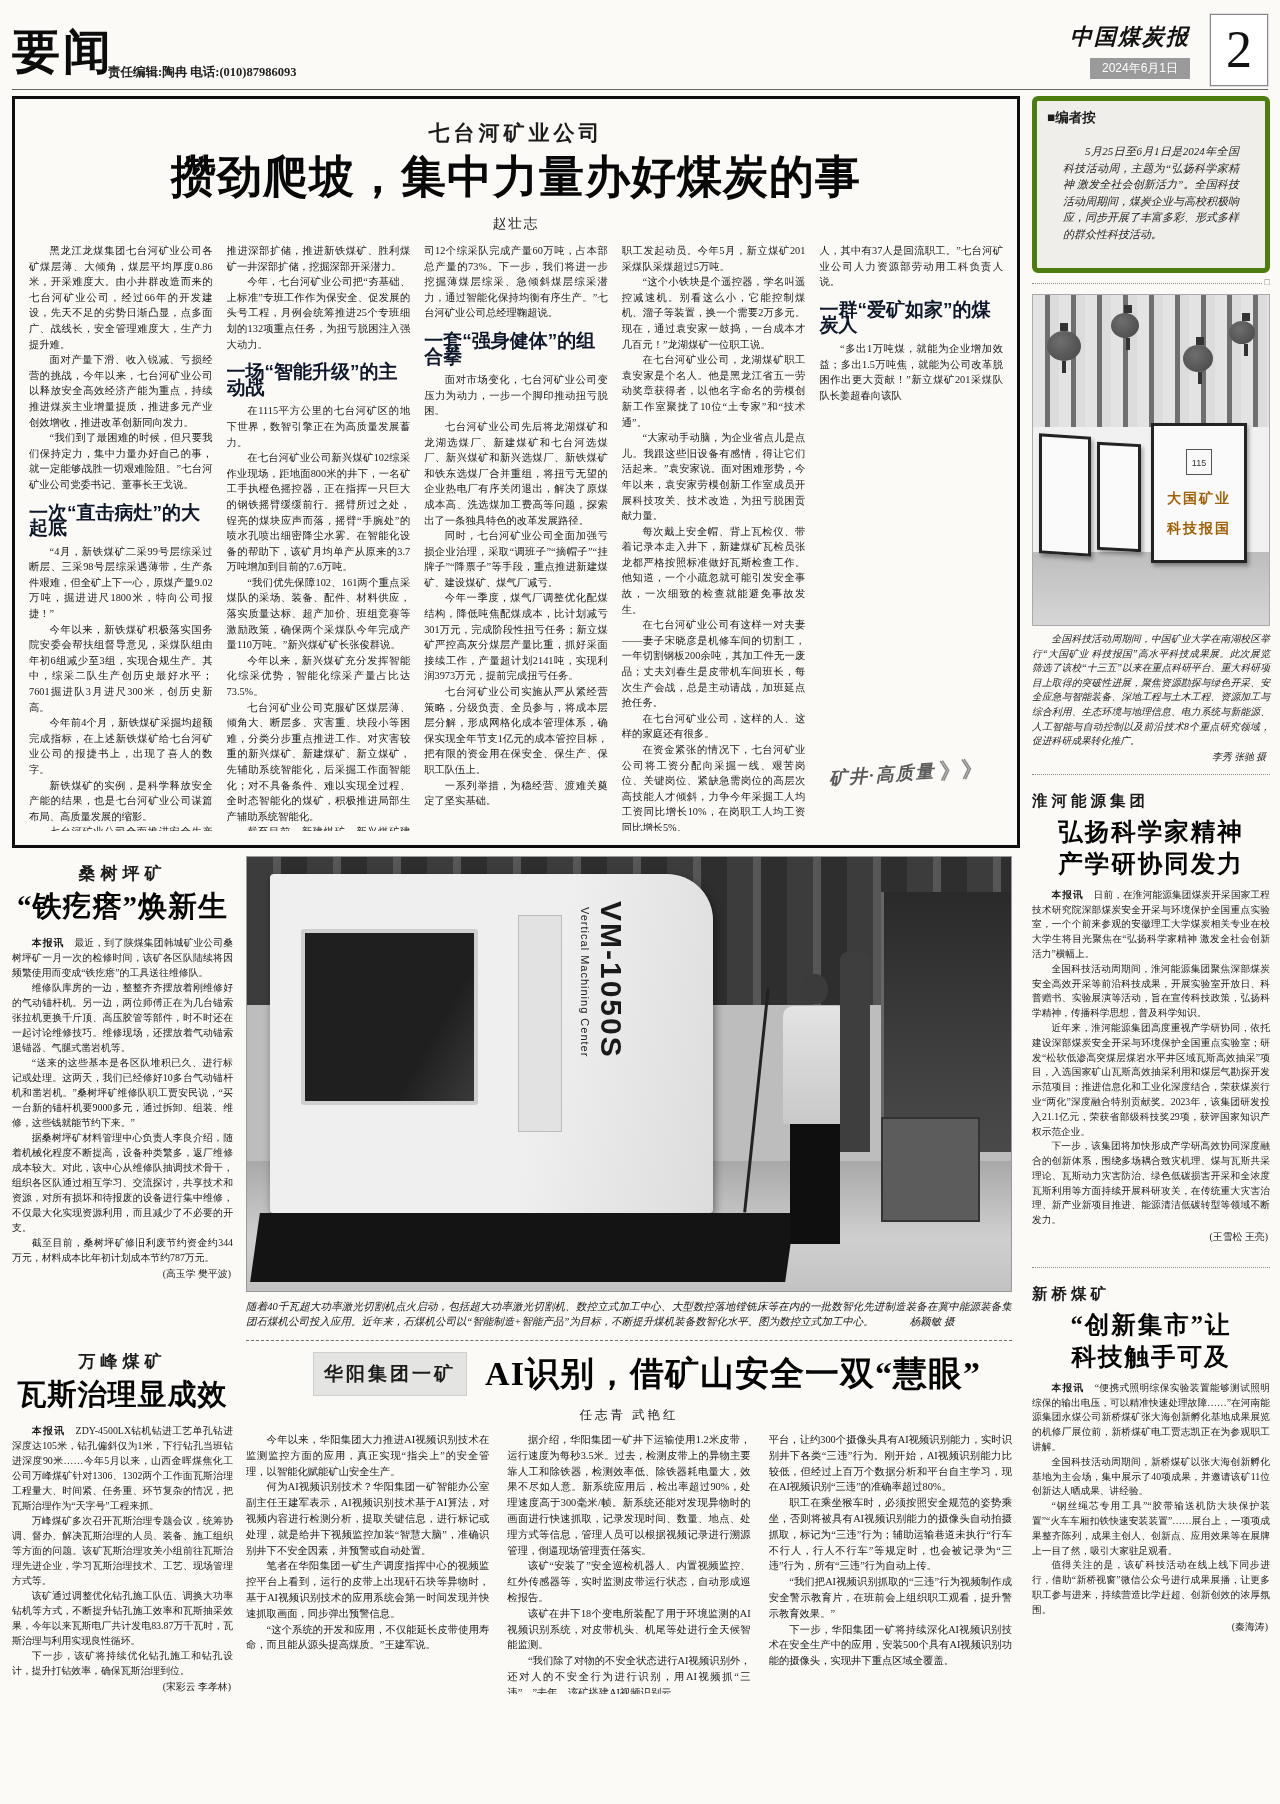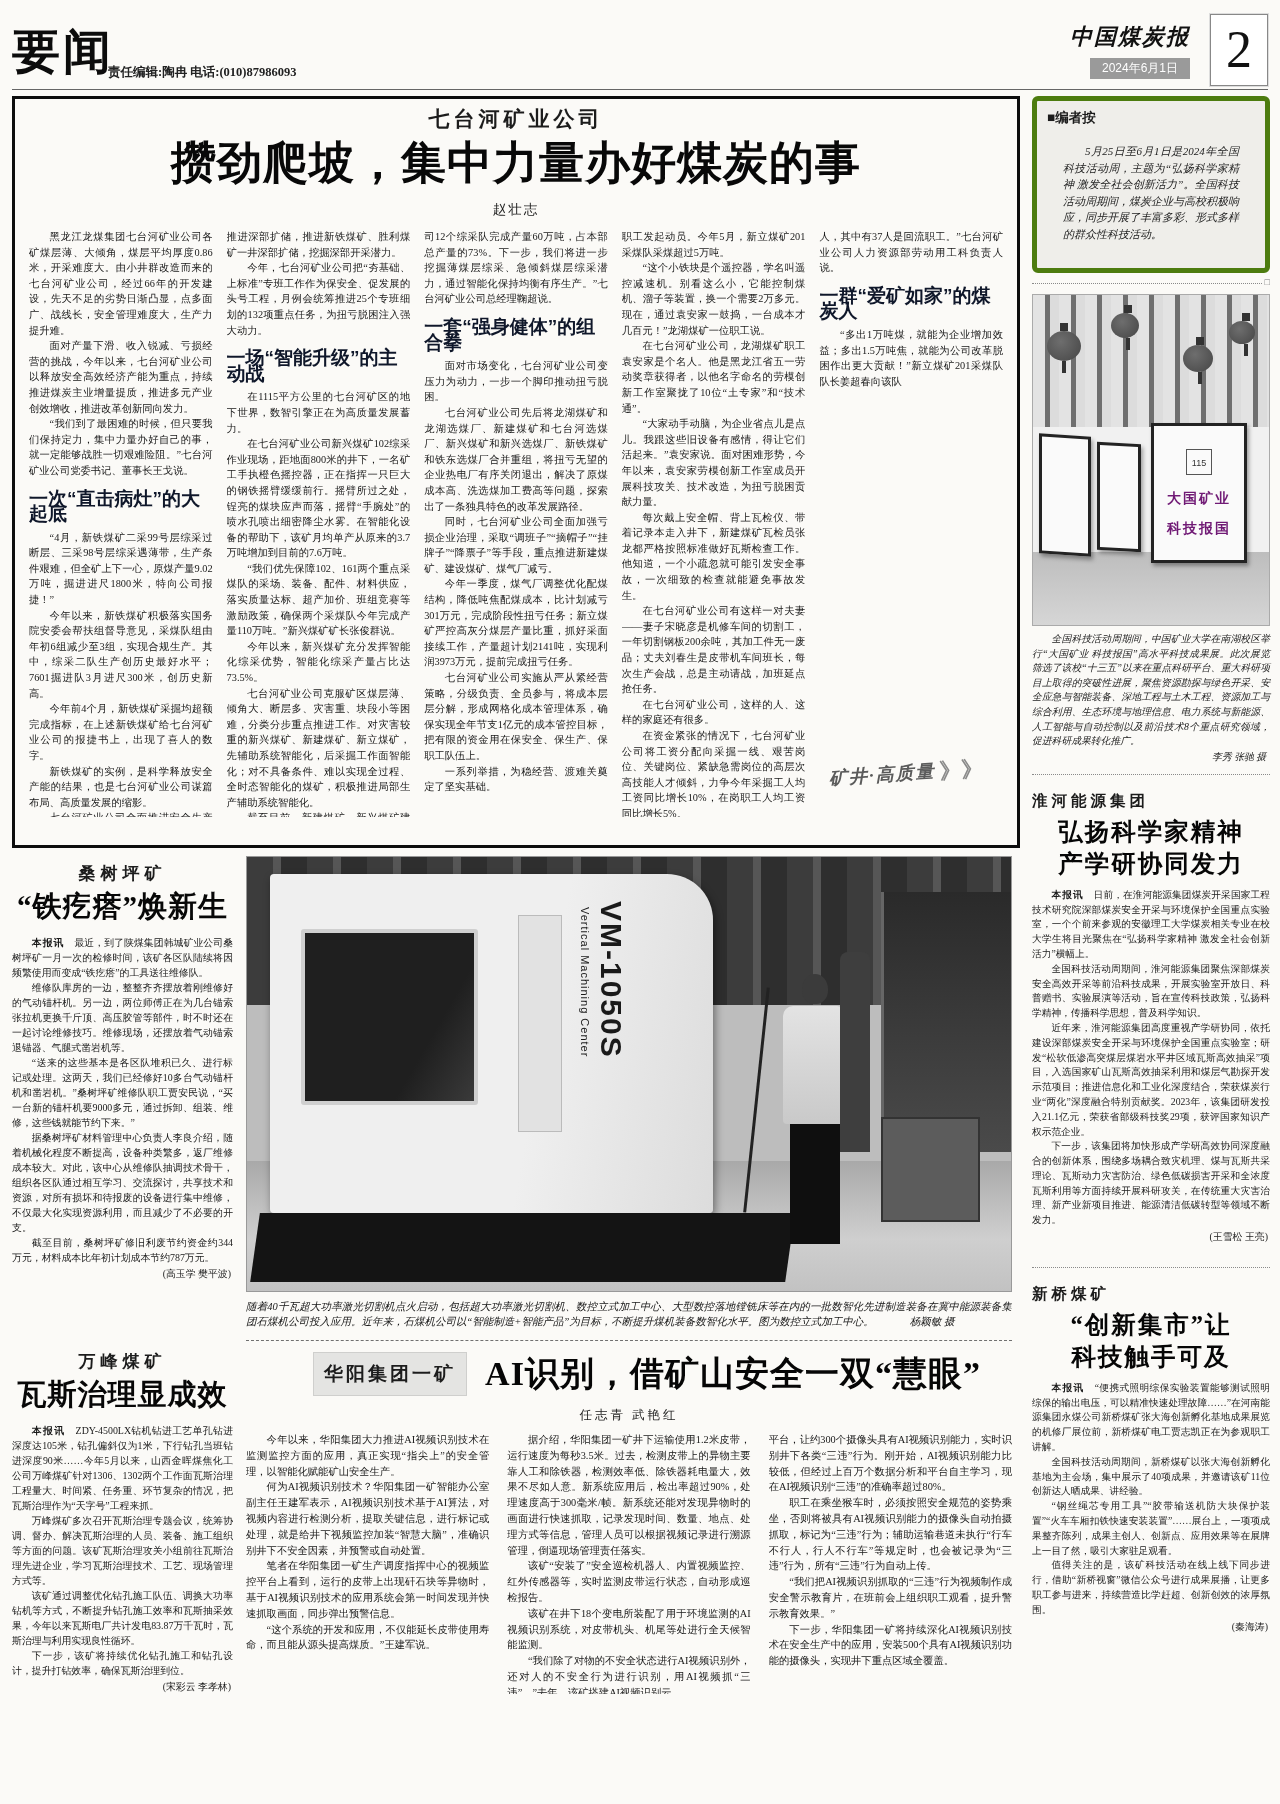--- a/index.html
+++ b/index.html
@@ -15,21 +15,21 @@
   .masthead{position:absolute;right:78px;top:10px;text-align:right;}
   .masthead-title{font-style:italic;font-weight:bold;font-size:22px;letter-spacing:2px;color:#111;}
   .date-box{display:inline-block;margin-top:6px;background:#9a9a9a;color:#fff;font-size:12px;
             font-family:"Liberation Sans",sans-serif;padding:2px 12px;}
   .page-num{position:absolute;right:0;top:2px;width:58px;height:72px;background:#fff;border:1px solid #888;
             box-shadow:0 0 0 1px #ddd;font-family:"Liberation Serif",serif;font-size:52px;line-height:70px;
             text-align:center;color:#111;}
 
   
   .main-box{position:absolute;left:12px;top:96px;width:1008px;height:752px;border:3px solid #0d0d0d;
-            background:#fbfaf7;padding:4px 14px 10px;}
+            background:#fbfaf7;padding:18px 14px 10px;}
   .m-kicker{text-align:center;font-size:21px;font-weight:bold;letter-spacing:4px;margin-top:2px;}
   .m-headline{text-align:center;font-family:"Liberation Sans","DejaVu Sans",sans-serif;font-weight:bold;
               font-size:45px;letter-spacing:1px;margin-top:4px;color:#080808;}
   .m-author{text-align:center;font-size:13.5px;margin-top:8px;letter-spacing:2px;}
   .m-cols{display:flex;gap:14px;margin-top:10px;height:588px;}
   .m-cols .col{flex:1 1 0;overflow:hidden;text-align:justify;font-size:10.3px;line-height:15.6px;color:#181818;}
 
   .para{margin:0;text-indent:2em;}
   .para.cont{text-indent:0;}
   .para b{letter-spacing:1px;}
@@ -101,21 +101,21 @@
   .rp-wall{position:absolute;left:0;top:40%;width:100%;height:40%;background:#f1f1f1;}
   .rp-floor{position:absolute;left:0;bottom:0;width:100%;height:22%;background:linear-gradient(#bdbdbd,#d6d6d6);}
   .lantern{position:absolute;width:34px;height:30px;background:radial-gradient(circle at 40% 35%,#6e6e6e,#454545);
            border-radius:50%;}
   .lantern:before{content:"";position:absolute;left:13px;top:-8px;width:8px;height:8px;background:#333;}
   .lantern:after{content:"";position:absolute;left:15px;bottom:-12px;width:4px;height:12px;background:#333;}
   .board{position:absolute;background:#fafafa;border:3px solid #232323;box-shadow:2px 3px 4px rgba(0,0,0,.35);}
   .poster-main{display:flex;flex-direction:column;align-items:center;justify-content:center;gap:12px;}
   .poster-logo{width:26px;height:26px;border:1px solid #555;font-size:9px;line-height:26px;text-align:center;
                color:#333;font-family:"Liberation Sans",sans-serif;margin-bottom:3px;}
-  .poster-line{font-family:"Liberation Sans",sans-serif;font-weight:bold;font-size:14px;letter-spacing:2px;color:#701a75;}
+  .poster-line{font-family:"Liberation Sans",sans-serif;font-weight:bold;font-size:14px;letter-spacing:2px;color:#a16207;}
 
   .rail-caption{margin-top:6px;font-size:9.8px;line-height:14.6px;text-align:justify;font-style:italic;color:#1d1d1d;text-indent:2em;}
   .rail-credit{text-align:right;font-size:9.8px;font-style:italic;margin-top:2px;padding-right:4px;}
 
   .rail-kicker{text-align:left;font-size:15.5px;font-weight:bold;letter-spacing:4px;margin:6px 0 4px;}
   .rail-headline{text-align:center;font-weight:bold;font-size:24.5px;line-height:32px;letter-spacing:2px;color:#060606;}
   .rail-body{margin-top:8px;font-size:9.7px;line-height:14.8px;text-align:justify;color:#1a1a1a;}
   .rail-art{overflow:hidden;}
   .ra1{height:472px;}
   .ra2{height:468px;}

